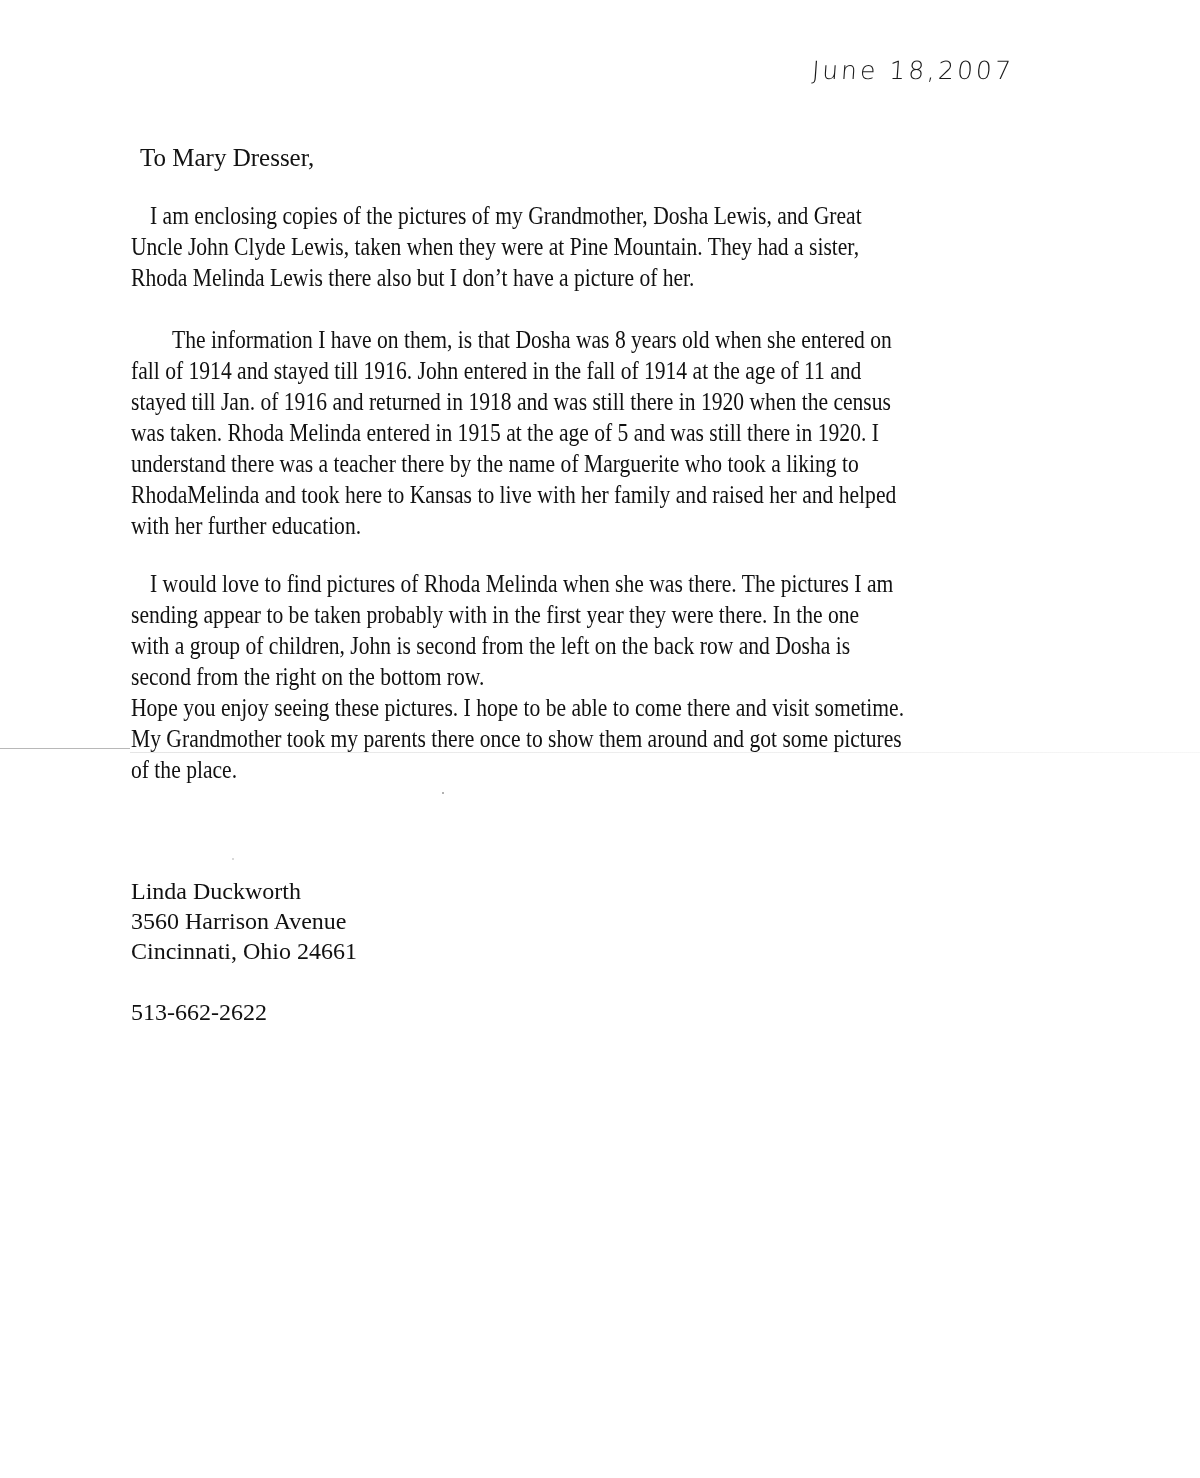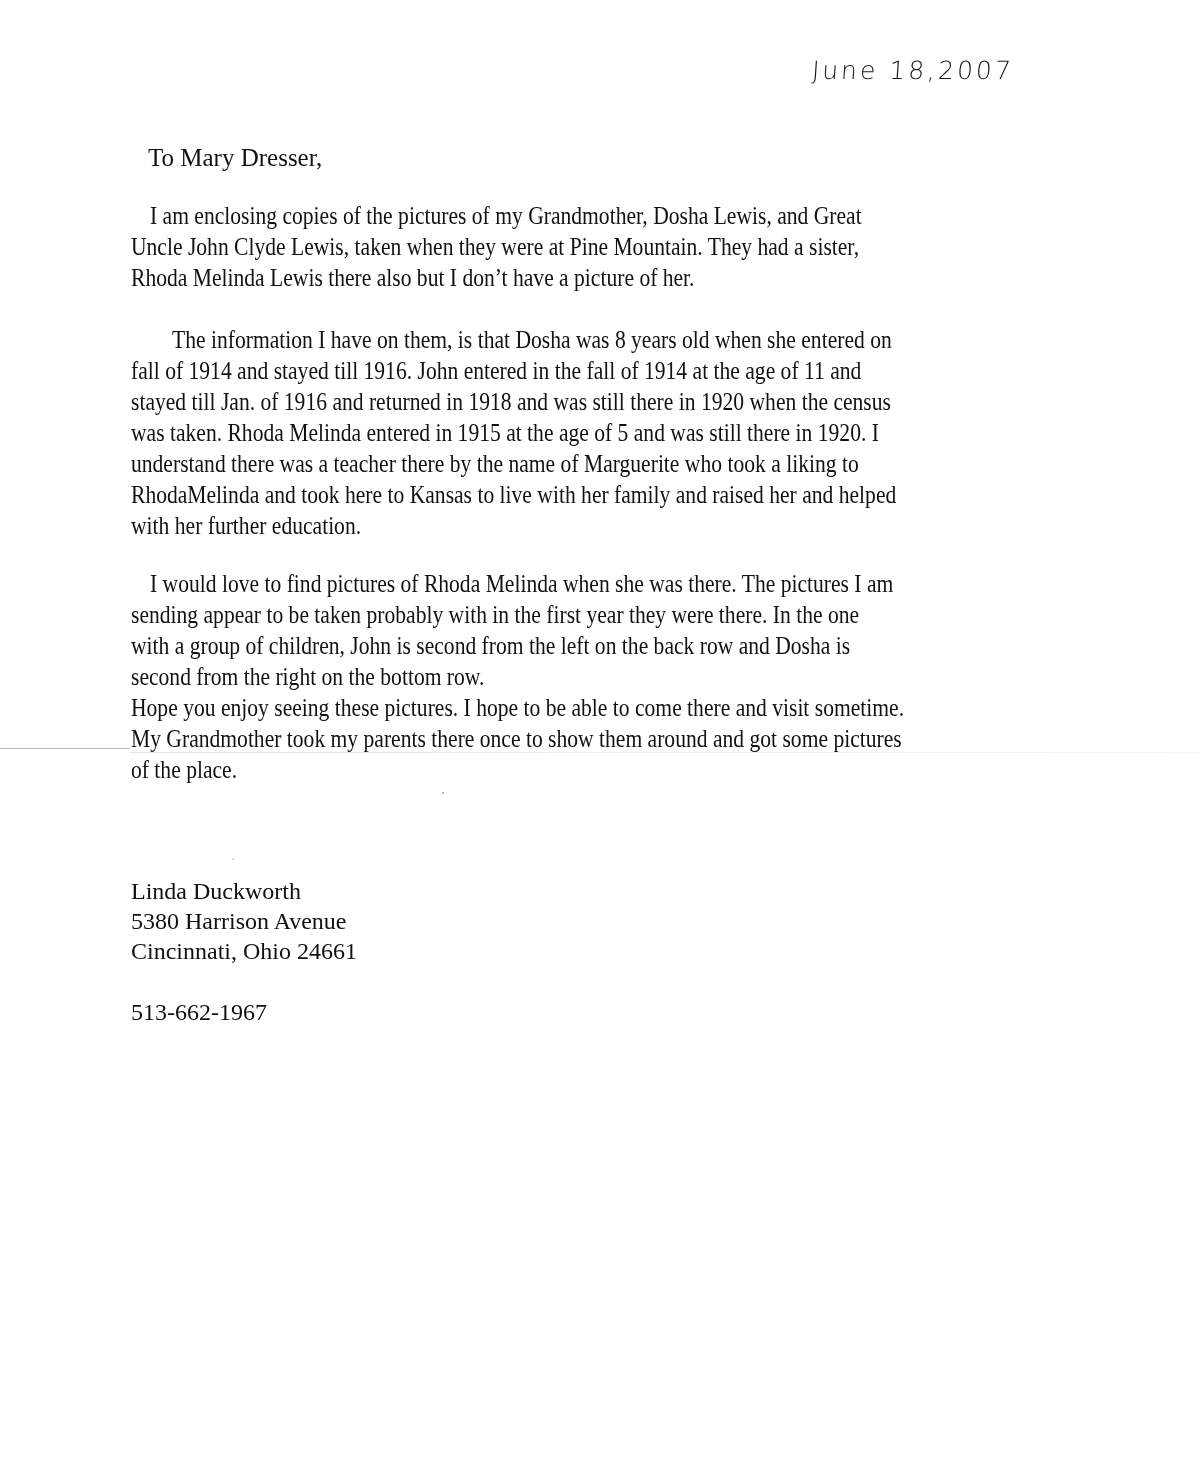--- a/index.html
+++ b/index.html
@@ -27,21 +27,21 @@
       top: 56px;
       font-family: "DejaVu Sans", sans-serif;
       font-size: 25px;
       font-weight: 300;
       letter-spacing: 3px;
       color: #1a1a1a;
       transform: skewX(-4deg);
     }
     .salutation {
       position: absolute;
-      left: 148px;
+      left: 140px;
       top: 142px;
       font-family: "Liberation Serif", serif;
       font-size: 25px;
       line-height: 32px;
       white-space: nowrap;
     }
     .para-line {
       position: absolute;
       left: 131px;
       font-family: "Liberation Serif", serif;
@@ -114,22 +114,22 @@
     <div class="para-line" style="top:600px;">sending appear to be taken probably with in the first year they were there.  In the one</div>
     <div class="para-line" style="top:631px;">with a group of children, John is second from the left on the back row and Dosha is</div>
     <div class="para-line" style="top:662px;">second from the right on the bottom row.</div>
     <div class="para-line" style="top:693px;">Hope you enjoy seeing these pictures. I hope to be able to come there and visit sometime.</div>
     <div class="para-line" style="top:724px;">My Grandmother took my parents there once to show them around and got some pictures</div>
     <div class="para-line" style="top:755px;">of the place.</div>
   </div>
 
   <div>
     <div class="sig-line" style="top:876px;">Linda Duckworth</div>
-    <div class="sig-line" style="top:906px;">5380 Harrison Avenue</div>
+    <div class="sig-line" style="top:906px;">3560 Harrison Avenue</div>
     <div class="sig-line" style="top:936px;">Cincinnati, Ohio 24661</div>
-    <div class="sig-line" style="top:997px;">513-662-1967</div>
+    <div class="sig-line" style="top:997px;">513-662-2622</div>
   </div>
 
   <div class="fold-line"></div>
   <div class="fold-line2"></div>
   <div class="speck" style="left:442px; top:792px;"></div>
   <div class="speck" style="left:232px; top:858px; background:#ccc;"></div>
 </div>
 
 </body></html>

